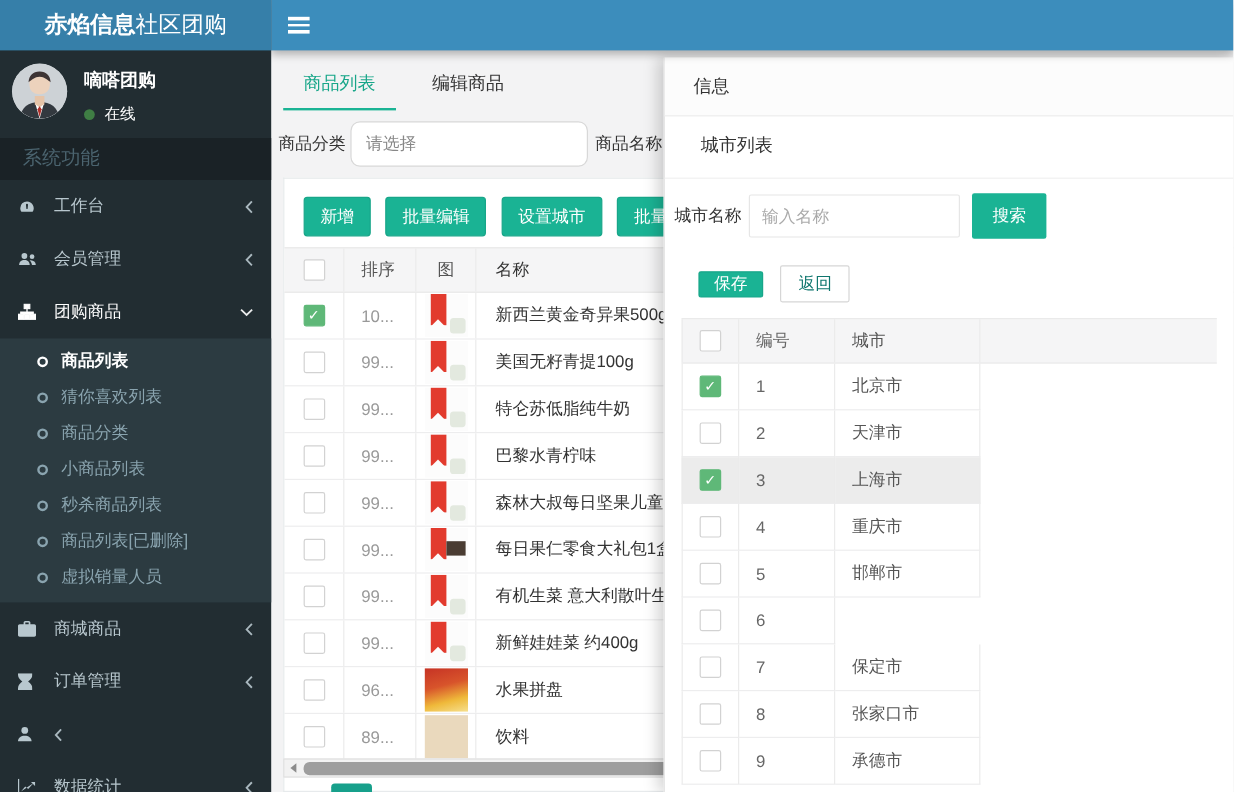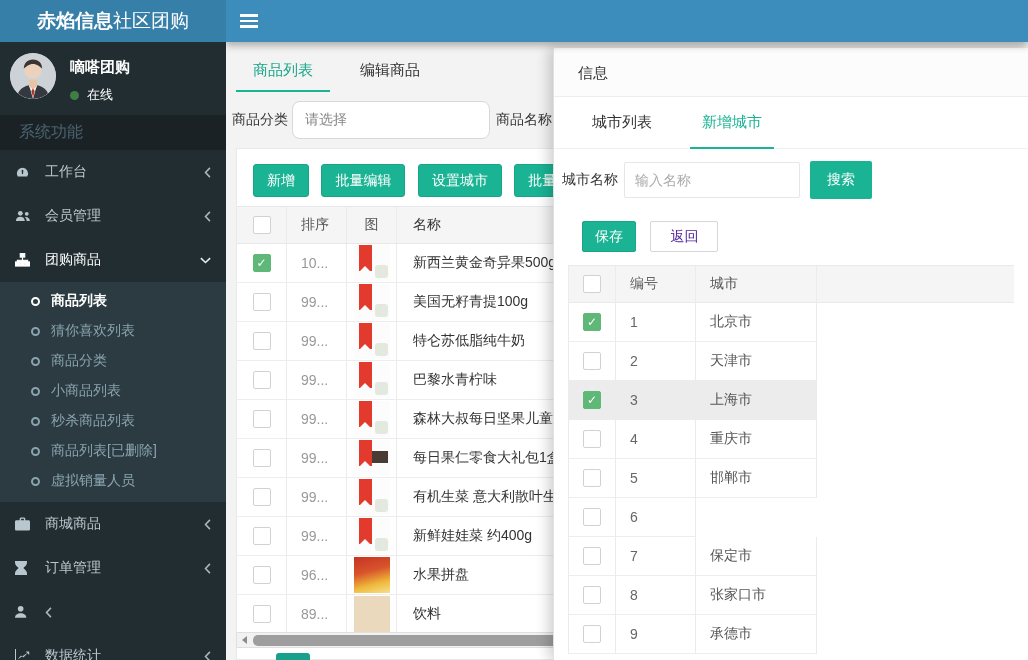--- a/index.html
+++ b/index.html
@@ -68,30 +68,30 @@
   .thumb--beige{background:#ead9bd;}
   .hscroll{position:absolute;left:10px;top:590px;right:8px;height:16px;background:#f2f2f2;border:1px solid #e0e0e0;display:flex;align-items:center;}
   .harrow{width:14px;height:100%;display:flex;align-items:center;justify-content:center;cursor:pointer;}
   .harrow::after{content:"";border-top:4px solid transparent;border-bottom:4px solid transparent;border-right:5px solid #8c8c8c;}
   .hthumb{flex:1;height:11px;background:#9e9e9e;border-radius:5px;margin:0 2px;cursor:pointer;}
   .page-sliver{position:absolute;left:50px;top:611px;width:34px;height:22px;background:#17a08b;border-radius:3px;cursor:pointer;}
 
   
   .drawer{position:absolute;left:553px;top:48px;width:475px;height:612px;background:#fff;z-index:8;border-left:1px solid #e0e0e0;box-shadow:-5px 0 12px rgba(0,0,0,.18);}
   .dtitle{height:49px;line-height:49px;padding-left:24px;font-size:15px;color:#333;background:#fcfcfc;border-bottom:1px solid #ededed;}
-  .dtabs{height:52px;padding-left:26px;display:flex;border-bottom:1px solid #f0f0f0;}
+  .dtabs{height:52px;padding-left:18px;display:flex;border-bottom:1px solid #f0f0f0;}
   .dtab{padding:0 12px;line-height:50px;height:52px;font-size:15px;color:#333;margin-right:26px;cursor:pointer;}
   .dtab.active{color:#1ab394;border-bottom:2px solid #1ab394;}
   .dsearch{height:62px;display:flex;align-items:center;padding-left:8px;}
   .dinput{width:176px;height:36px;border:1px solid #e6e6e6;border-radius:2px;margin-left:6px;padding:0 10px;font-size:14px;color:#333;outline:none;}
   .dinput::placeholder{color:#aaa;}
   .dsearch-btn{width:62px;height:38px;background:#1ab394;color:#fff;border:none;border-radius:2px;font-size:14px;margin-left:10px;cursor:pointer;}
   .dactions{padding:10px 0 10px 28px;}
-  .btn-save{height:31px;padding:0 12px;background:#1ab394;color:#fff;border:1px solid #18a689;border-radius:2px;font-size:14px;margin-right:10px;cursor:pointer;}
-  .btn-back{height:31px;padding:0 19px;background:#fff;color:#4c1d95;border:1px solid #d6d6d6;border-radius:2px;font-size:14px;cursor:pointer;}
+  .btn-save{height:22px;padding:0 12px;background:#1ab394;color:#fff;border:1px solid #18a689;border-radius:2px;font-size:14px;margin-right:10px;cursor:pointer;}
+  .btn-back{height:31px;padding:0 14px;background:#fff;color:#0f766e;border:1px solid #d6d6d6;border-radius:2px;font-size:14px;cursor:pointer;}
   .ctable{margin:3px 14px 0;}
   .chead{display:flex;height:38px;background:#f5f5f6;border-top:1px solid #eaeaea;border-bottom:1px solid #eaeaea;color:#555;font-size:14px;}
   .cc{display:flex;align-items:center;}
   .cc-check{width:48px;justify-content:center;border-left:1px solid #ebebeb;border-right:1px solid #ebebeb;}
   .cc-id{width:80px;padding-left:14px;color:#666;font-size:14px;border-right:1px solid #ebebeb;}
   .cc-city{width:121px;padding-left:14px;color:#555;font-size:14px;border-right:1px solid #ebebeb;}
   .cc-fill{flex:1;}
   .crow{display:flex;height:39px;}
   .crow .cc-check,.crow .cc-id,.crow .cc-city{border-bottom:1px solid #ededee;}
   .crow.hl .cc-check,.crow.hl .cc-id,.crow.hl .cc-city{background:#ececec;}
@@ -436,21 +436,20 @@
       <span class="harrow"></span>
       <span class="hthumb"></span>
     </div>
     <div class="page-sliver"></div>
   </main>
 
   <section class="drawer">
     <div class="dtitle">信息</div>
     <div class="dtabs">
       <div class="dtab">城市列表</div>
-      <div class="dtab active">新增城市</div>
     </div>
     <div class="dsearch">
       <span class="flabel">城市名称</span>
       <input class="dinput" type="text" placeholder="输入名称" style="">
       <button class="dsearch-btn">搜索</button>
     </div>
     <div class="dactions">
       <button class="btn-save">保存</button>
       <button class="btn-back">返回</button>
     </div>

